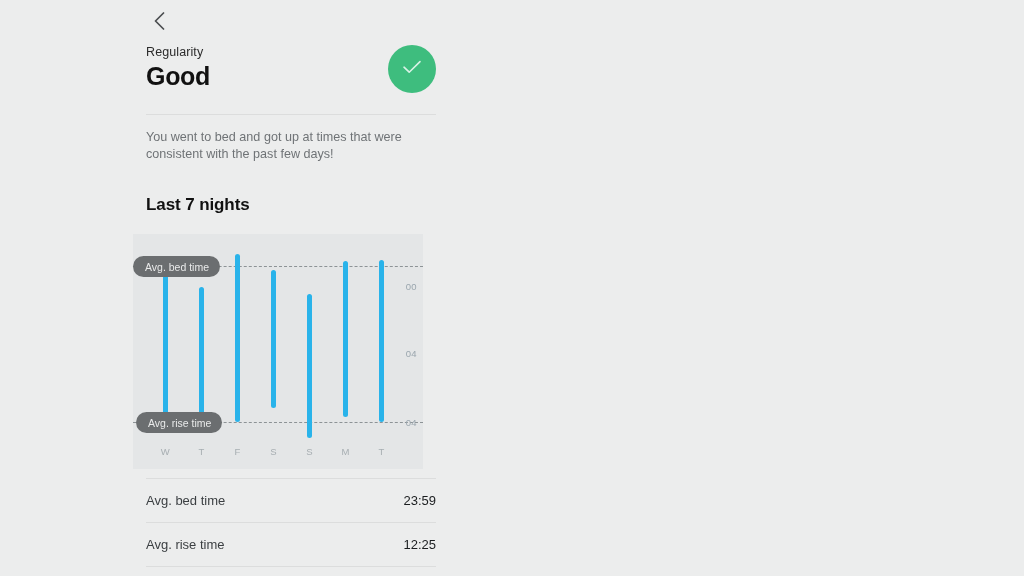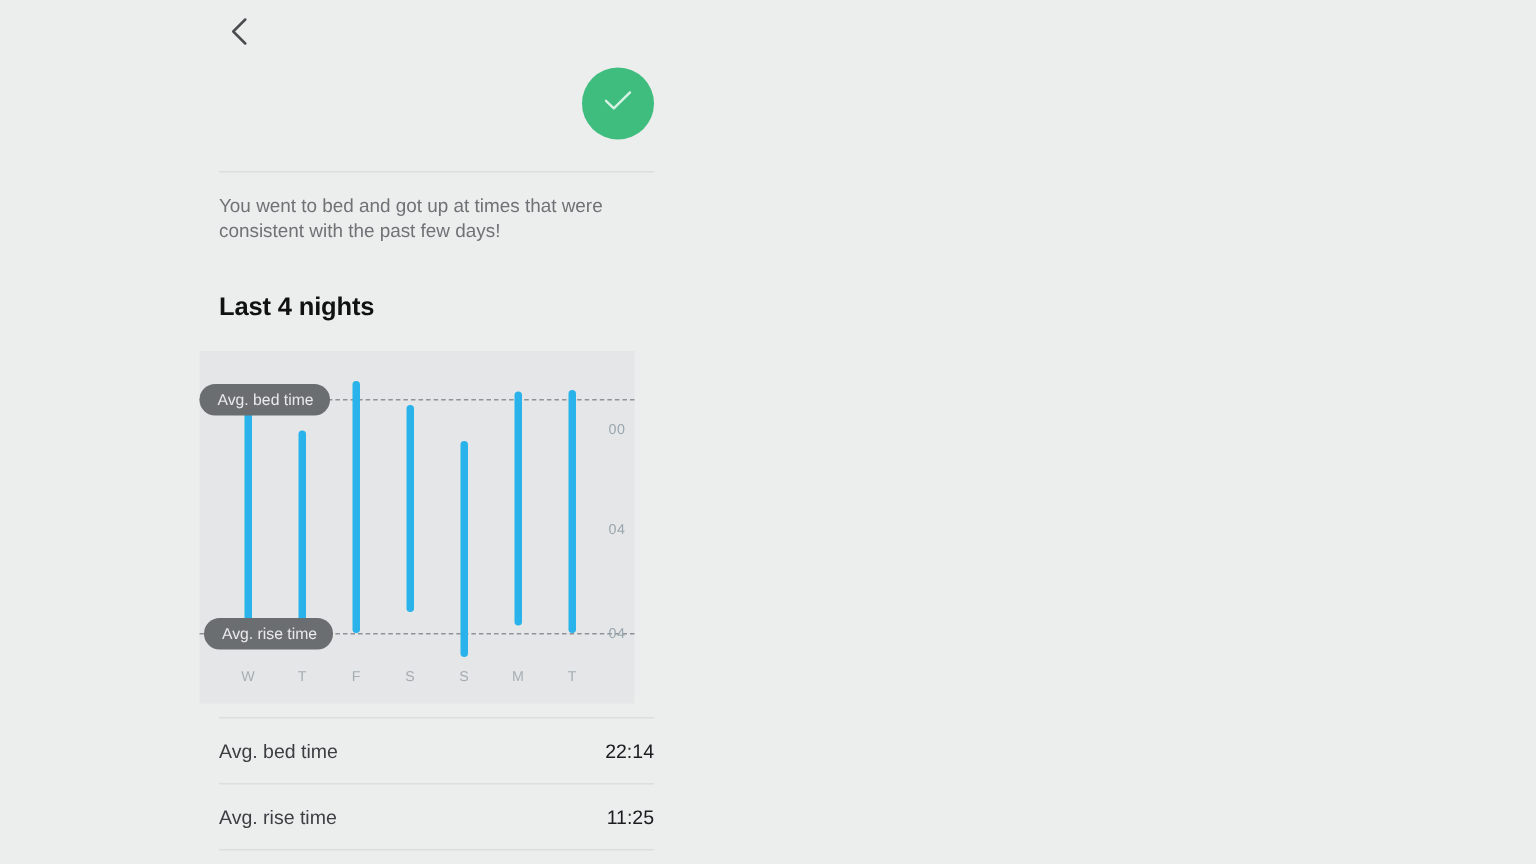--- a/index.html
+++ b/index.html
@@ -113,34 +113,36 @@
 
       <div class="back-btn">
         <span>
           <svg width="11" height="18" viewBox="0 0 11 18" fill="none">
             <path d="M9.5 1L1.5 9L9.5 17" stroke="#4a4d4f" stroke-width="1.7" stroke-linecap="round" stroke-linejoin="round"></path>
           </svg>
         </span>
       </div>
 
       <div class="hdr">
+        <div class="hdr-kicker">Regularity</div>
+        <div class="hdr-title">Good</div>
         <div class="badge badge-good">
           <span>
             <svg width="20" height="16" viewBox="0 0 20 16" fill="none">
               <path d="M2 8.2L7.2 13.2L18 2.6" stroke="#d9f2e6" stroke-width="1.6" stroke-linecap="round" stroke-linejoin="round"></path>
             </svg>
           </span>
         </div>
       </div>
 
       <div class="rule rule-head"></div>
 
       <div class="body-text">You went to bed and got up at times that were consistent with the past few days!</div>
 
-      <div class="section-title st-left">Last 4 nights</div>
+      <div class="section-title st-left">Last 7 nights</div>
 
       <div class="chart-panel">
         <div class="chart-inner">
 
           <div class="dash dash-bed"></div>
           <div class="dash dash-rise"></div>
 
           <div class="ytick" style="top:47px">00</div>
           <div class="ytick" style="top:114px">04</div>
           <div class="ytick" style="top:183px">04</div>
@@ -164,26 +166,26 @@
 
           <div class="tag tag-bed">Avg. bed time</div>
           <div class="tag tag-rise">Avg. rise time</div>
 
         </div>
       </div>
 
       <div class="rule" style="top:478px"></div>
       <div class="stat-row" style="top:479px">
         <div class="stat-label">Avg. bed time</div>
-        <div class="stat-value">22:14</div>
+        <div class="stat-value">23:59</div>
       </div>
       <div class="rule" style="top:522px"></div>
       <div class="stat-row" style="top:523px">
         <div class="stat-label">Avg. rise time</div>
-        <div class="stat-value">11:25</div>
+        <div class="stat-value">12:25</div>
       </div>
       <div class="rule" style="top:566px"></div>
 
     </div>
   </div>
 
   <div class="panel panel-right">
     <div class="content-right">
 
       <div class="phase-list"></div>

